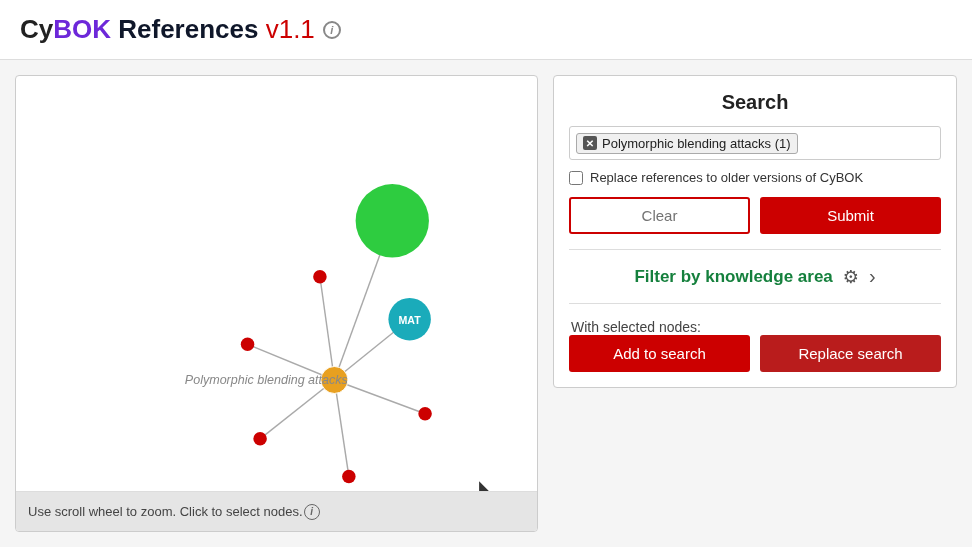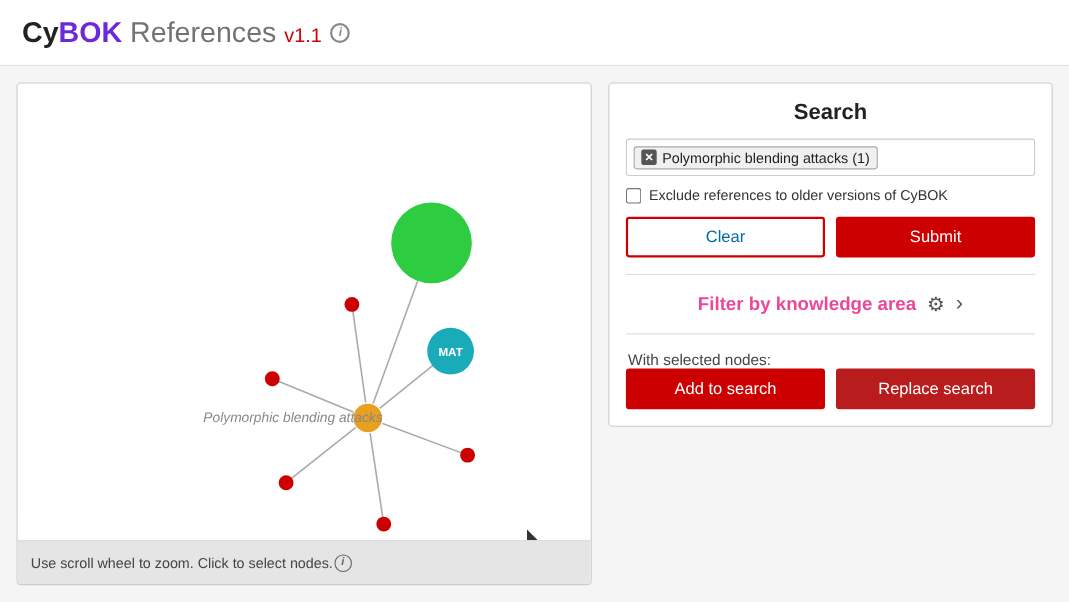--- a/index.html
+++ b/index.html
@@ -22,22 +22,22 @@
       border-bottom: 1px solid #ddd;
       height: 60px;
     }
     .header-title {
       font-size: 26px;
       font-weight: 400;
       color: #222;
     }
     .header-title .cy { font-weight: 700; color: #222; }
     .header-title .bok { font-weight: 700; color: #6d28d9; }
-    .header-title .ref { font-weight: 400; color: #737373; }
-    .header-title .version { color: #c00; font-weight: 400; font-size: 18px; }
+    .header-title .ref { font-weight: 700; color: #0f172a; }
+    .header-title .version { color: #c00; font-weight: 400; font-size: 26px; }
     .info-icon {
       width: 18px; height: 18px;
       border: 2px solid #888;
       border-radius: 50%;
       display: inline-flex; align-items: center; justify-content: center;
       font-size: 11px; color: #888; font-style: italic; font-weight: bold;
       cursor: pointer;
       margin-left: 8px;
     }
 
@@ -164,21 +164,21 @@
 
     .button-row {
       display: flex;
       gap: 10px;
       margin-bottom: 0;
     }
     .btn-clear {
       flex: 1;
       padding: 8px 0;
       background: #fff;
-      color: #0369a1;
+      color: #737373;
       border: 2px solid #c00;
       border-radius: 3px;
       font-size: 15px;
       cursor: pointer;
       font-weight: 500;
     }
     .btn-submit {
       flex: 1;
       padding: 8px 0;
       background: #c00;
@@ -199,21 +199,21 @@
     .filter-row {
       display: flex;
       align-items: center;
       justify-content: center;
       gap: 10px;
       margin-bottom: 15px;
     }
     .filter-label {
       font-size: 17px;
       font-weight: bold;
-      color: #ec4899;
+      color: #15803d;
     }
     .filter-icon {
       color: #555;
       font-size: 18px;
       cursor: pointer;
     }
     .filter-chevron {
       font-size: 20px;
       color: #555;
       cursor: pointer;
@@ -314,21 +314,21 @@
 
       <div class="search-tag-row">
         <span class="search-tag">
           <span class="search-tag-close">✕</span>
           <span>Polymorphic blending attacks (1)</span>
         </span>
       </div>
 
       <div class="checkbox-row">
         <input type="checkbox" id="excl-cb" style="">
-        <label for="excl-cb">Exclude references to older versions of CyBOK</label>
+        <label for="excl-cb">Replace references to older versions of CyBOK</label>
       </div>
 
       <div class="button-row">
         <button class="btn-clear">Clear</button>
         <button class="btn-submit">Submit</button>
       </div>
 
       <div class="divider"></div>
 
       <div class="filter-row">

